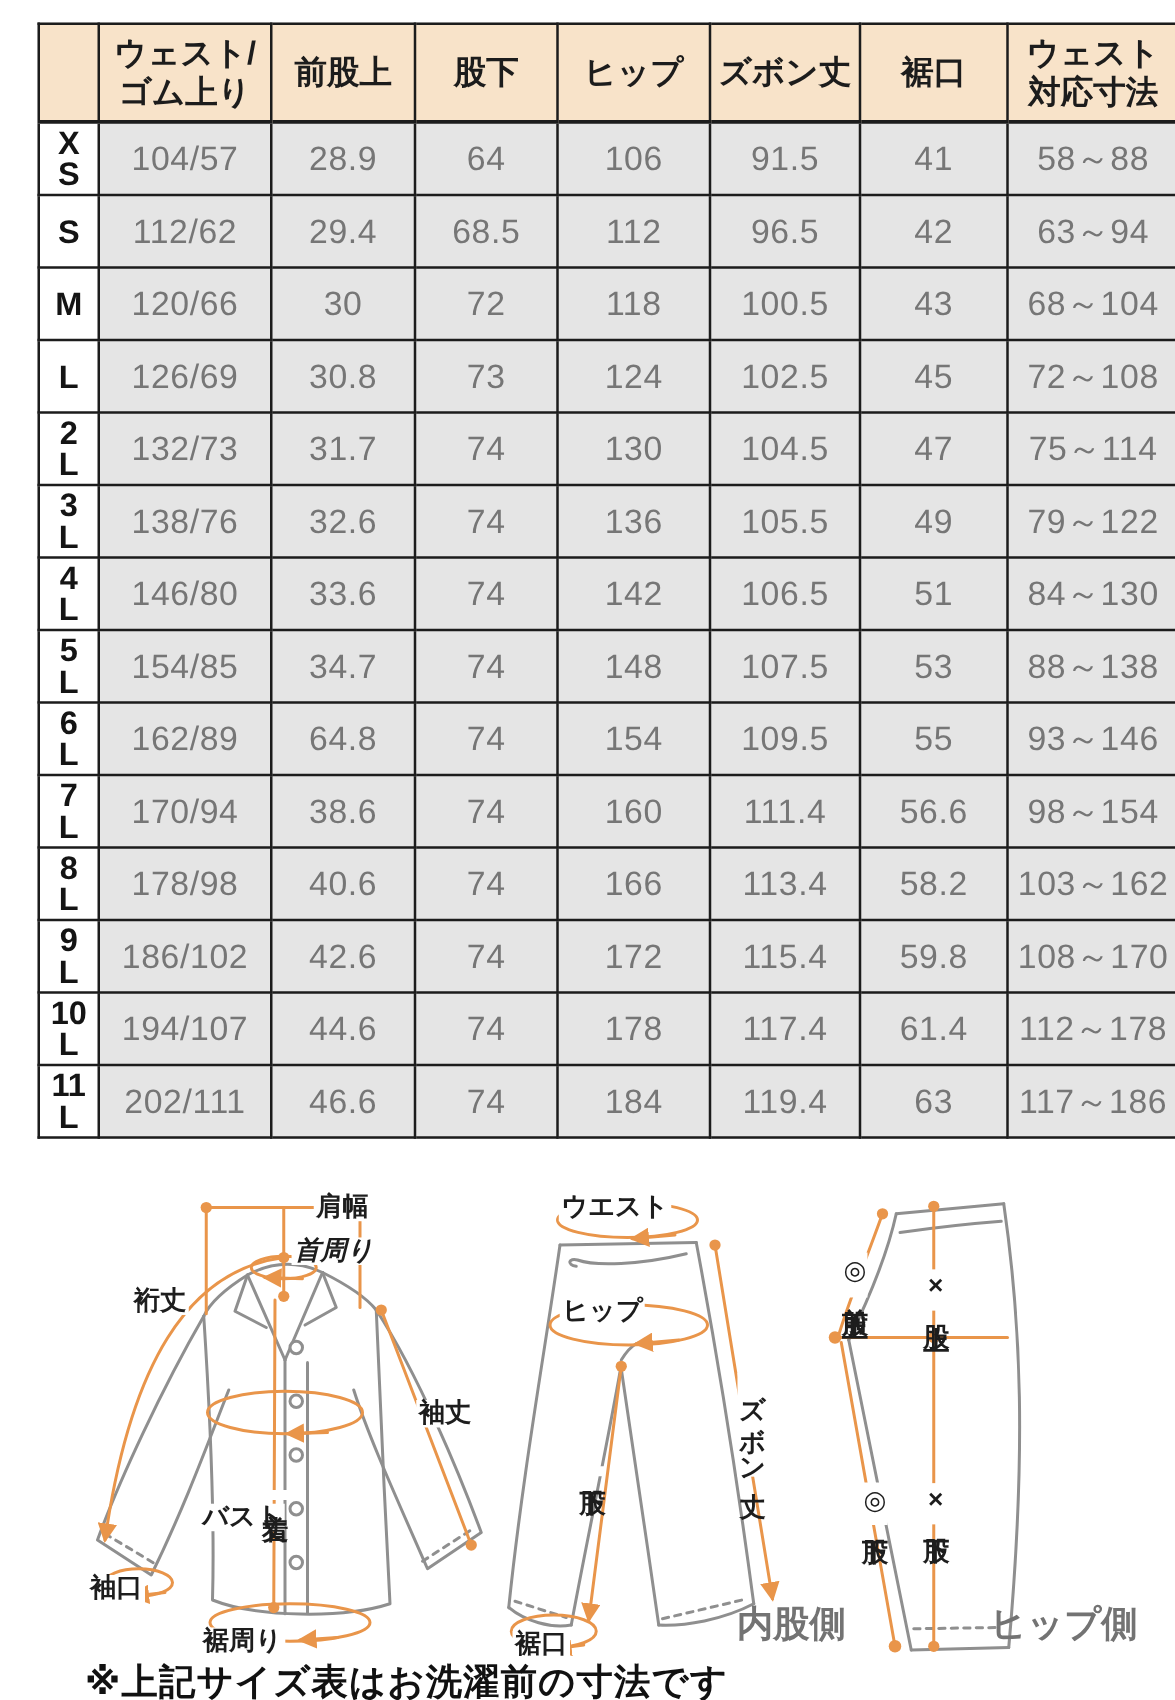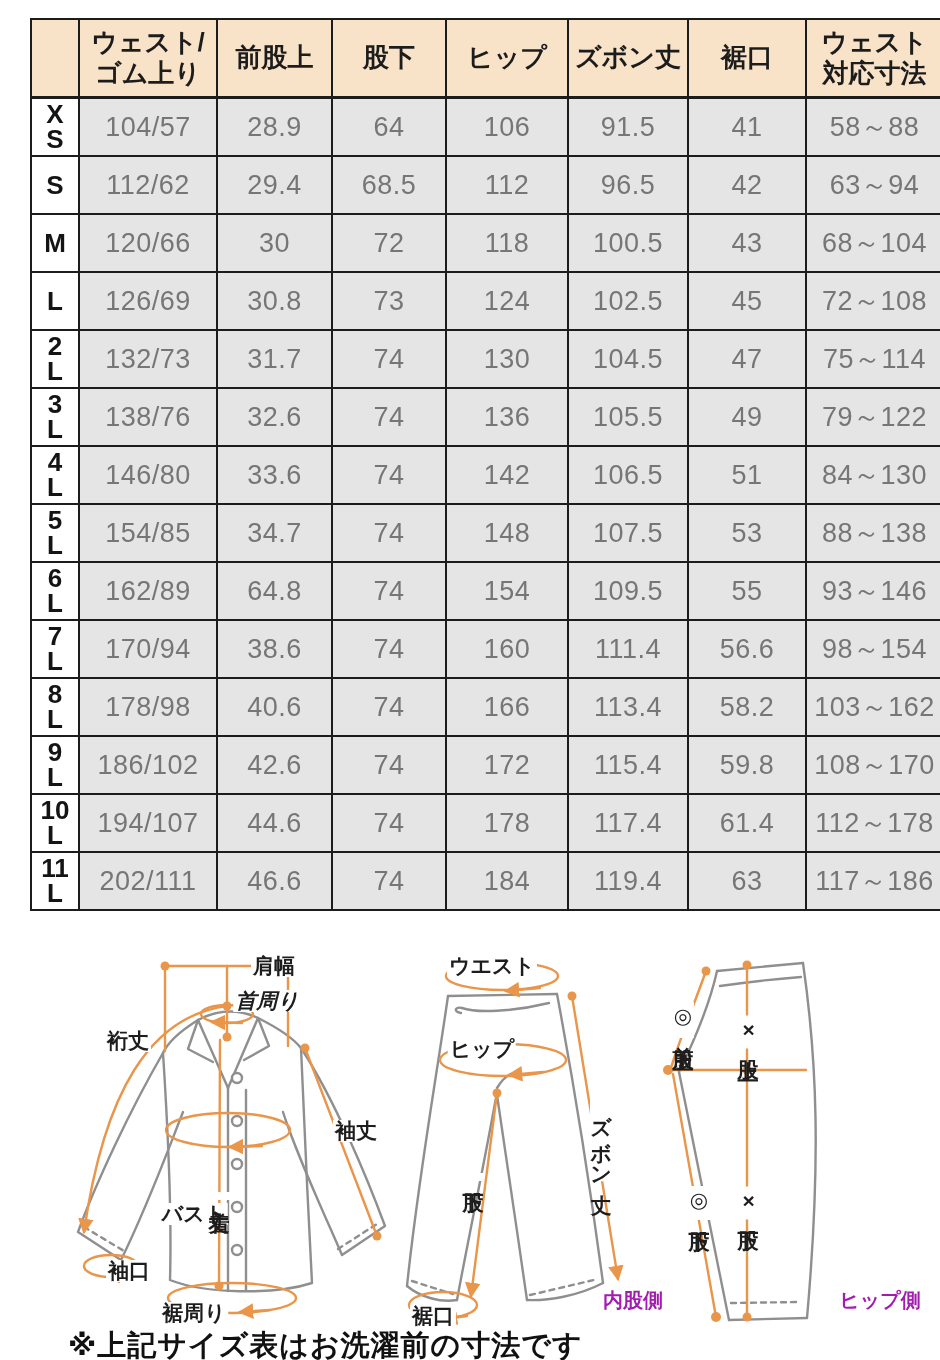--- a/index.html
+++ b/index.html
@@ -31,21 +31,21 @@
   .gl { stroke:#8f8f8f; stroke-width:2.4; fill:none; stroke-linecap:round; stroke-linejoin:round; }
   .gl .btn { fill:#fff; }
   .ol { stroke:#e9954a; stroke-width:2.4; fill:none; stroke-linecap:round; stroke-linejoin:round; }
   .od { fill:#e9954a; stroke:none; }
   .dash { stroke-dasharray:5 5; }
   .dlabel {
     position:absolute; transform:translate(-50%,-50%); font-weight:bold; font-size:21px;
     color:#1d1d1d; background:#fff; padding:0 2px; line-height:1.05; white-space:nowrap;
   }
   .vlabel { writing-mode:vertical-rl; text-orientation:upright; letter-spacing:2px; padding:2px 0; }
-  .graylabel { color:#a21caf; font-size:20px; background:transparent; }
+  .graylabel { color:#737373; font-size:29px; background:transparent; }
   .note {
     position:absolute; left:68px; top:1326px; font-size:29px; font-weight:bold;
     color:#111; letter-spacing:1px; white-space:nowrap;
   }
 </style>
 </head>
 <body>
 
 <div class="page">
 
@@ -341,31 +341,31 @@
       <circle class="od" cx="747" cy="1317" r="4.5"></circle>
     </g>
   </svg>
 
   <div class="dlabel" style="left:227px;top:966px;margin-left:47px;">肩幅</div>
   <div class="dlabel" style="left:267px;top:1001px;font-style:italic;">首周り</div>
   <div class="dlabel" style="left:128px;top:1041px;">裄丈</div>
   <div class="dlabel" style="left:194px;top:1168px;margin-top:46px;">バスト</div>
   <div class="dlabel" style="left:356px;top:1131px;text-align:center;">袖丈</div>
   <div class="dlabel vlabel" style="left:219px;top:1196px;">着丈</div>
-  <div class="dlabel" style="left:93px;top:1271px;margin-left:36px;">袖口</div>
+  <div class="dlabel" style="left:93px;top:1271px;">袖口</div>
   <div class="dlabel" style="left:194px;top:1313px;">裾周り</div>
 
   <div class="dlabel" style="left:492px;top:966px;text-align:center;">ウエスト</div>
   <div class="dlabel" style="left:482px;top:1049px;">ヒップ</div>
   <div class="dlabel vlabel" style="left:601px;top:1140px;">ズボン丈</div>
   <div class="dlabel vlabel" style="left:473px;top:1177px;">股下</div>
   <div class="dlabel" style="left:433px;top:1316px;">裾口</div>
 
   <div class="dlabel vlabel" style="left:683px;top:1020px;">◎前股上</div>
   <div class="dlabel vlabel" style="left:748px;top:1032px;">×股上</div>
   <div class="dlabel vlabel" style="left:699px;top:1203px;">◎股下</div>
   <div class="dlabel vlabel" style="left:748px;top:1203px;">×股下</div>
   <div class="dlabel graylabel" style="left:633px;top:1300px;">内股側</div>
-  <div class="dlabel graylabel" style="left:851px;top:1300px;margin-left:29px;">ヒップ側</div>
+  <div class="dlabel graylabel" style="left:851px;top:1300px;">ヒップ側</div>
 
   <div class="note">※上記サイズ表はお洗濯前の寸法です</div>
 
 </div>
 
 </body></html>

